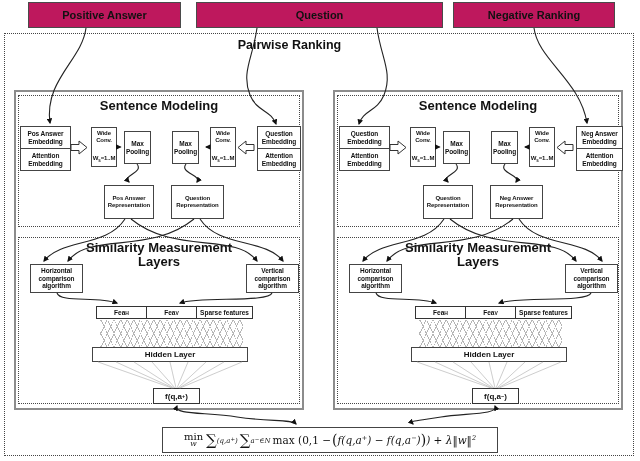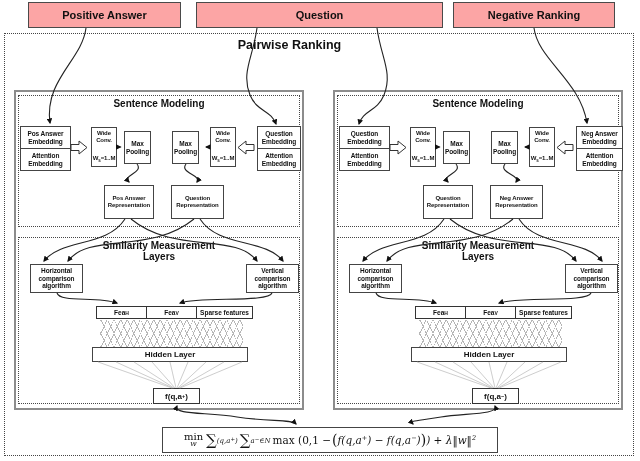--- a/index.html
+++ b/index.html
@@ -1,23 +1,23 @@
 <!DOCTYPE html>
 <html><head>
 <meta charset="utf-8">
 <style>
   html,body{margin:0;padding:0;background:#fff;}
   body{width:640px;height:461px;position:relative;font-family:"Liberation Sans",sans-serif;color:#111;}
   .abs{position:absolute;box-sizing:border-box;}
   .box{border:1px solid #444;background:#fff;display:flex;flex-direction:column;align-items:center;justify-content:center;text-align:center;}
-  .topbox{border:1px solid #4a4a4a;font-weight:bold;font-size:11px;display:flex;align-items:center;justify-content:center;background:#fca5a5;}
+  .topbox{border:1px solid #4a4a4a;font-weight:bold;font-size:11px;display:flex;align-items:center;justify-content:center;background:#be185d;}
   .outer{border:1px dotted #444;}
   .half{border:2px solid #8c8c8c;background:#fff;}
   .dotted{border:1px dotted #454545;}
-  .ttl{font-weight:bold;font-size:10px;text-align:center;line-height:1.05;}
+  .ttl{font-weight:bold;font-size:13px;text-align:center;line-height:1.05;}
   .lbl{font-weight:bold;font-size:6.5px;line-height:1.18;letter-spacing:-0.1px;}
   .lbl6{font-weight:bold;font-size:6px;line-height:1.2;letter-spacing:-0.1px;}
   .cellstack .box{width:100%;}
   .fearow{display:flex;}
   .feacell{border:1px solid #333;background:#fff;font-weight:bold;font-size:6.5px;display:flex;align-items:center;justify-content:center;margin-left:-1px;}
   .feacell:first-child{margin-left:0;}
   .feacell sub{font-size:5px;}
   .hatch{background-image:
      repeating-linear-gradient(65deg,#9e9e9e 0,#9e9e9e 0.8px,transparent 0.8px,transparent 6px),
      repeating-linear-gradient(115deg,#9e9e9e 0,#9e9e9e 0.8px,transparent 0.8px,transparent 6px);

